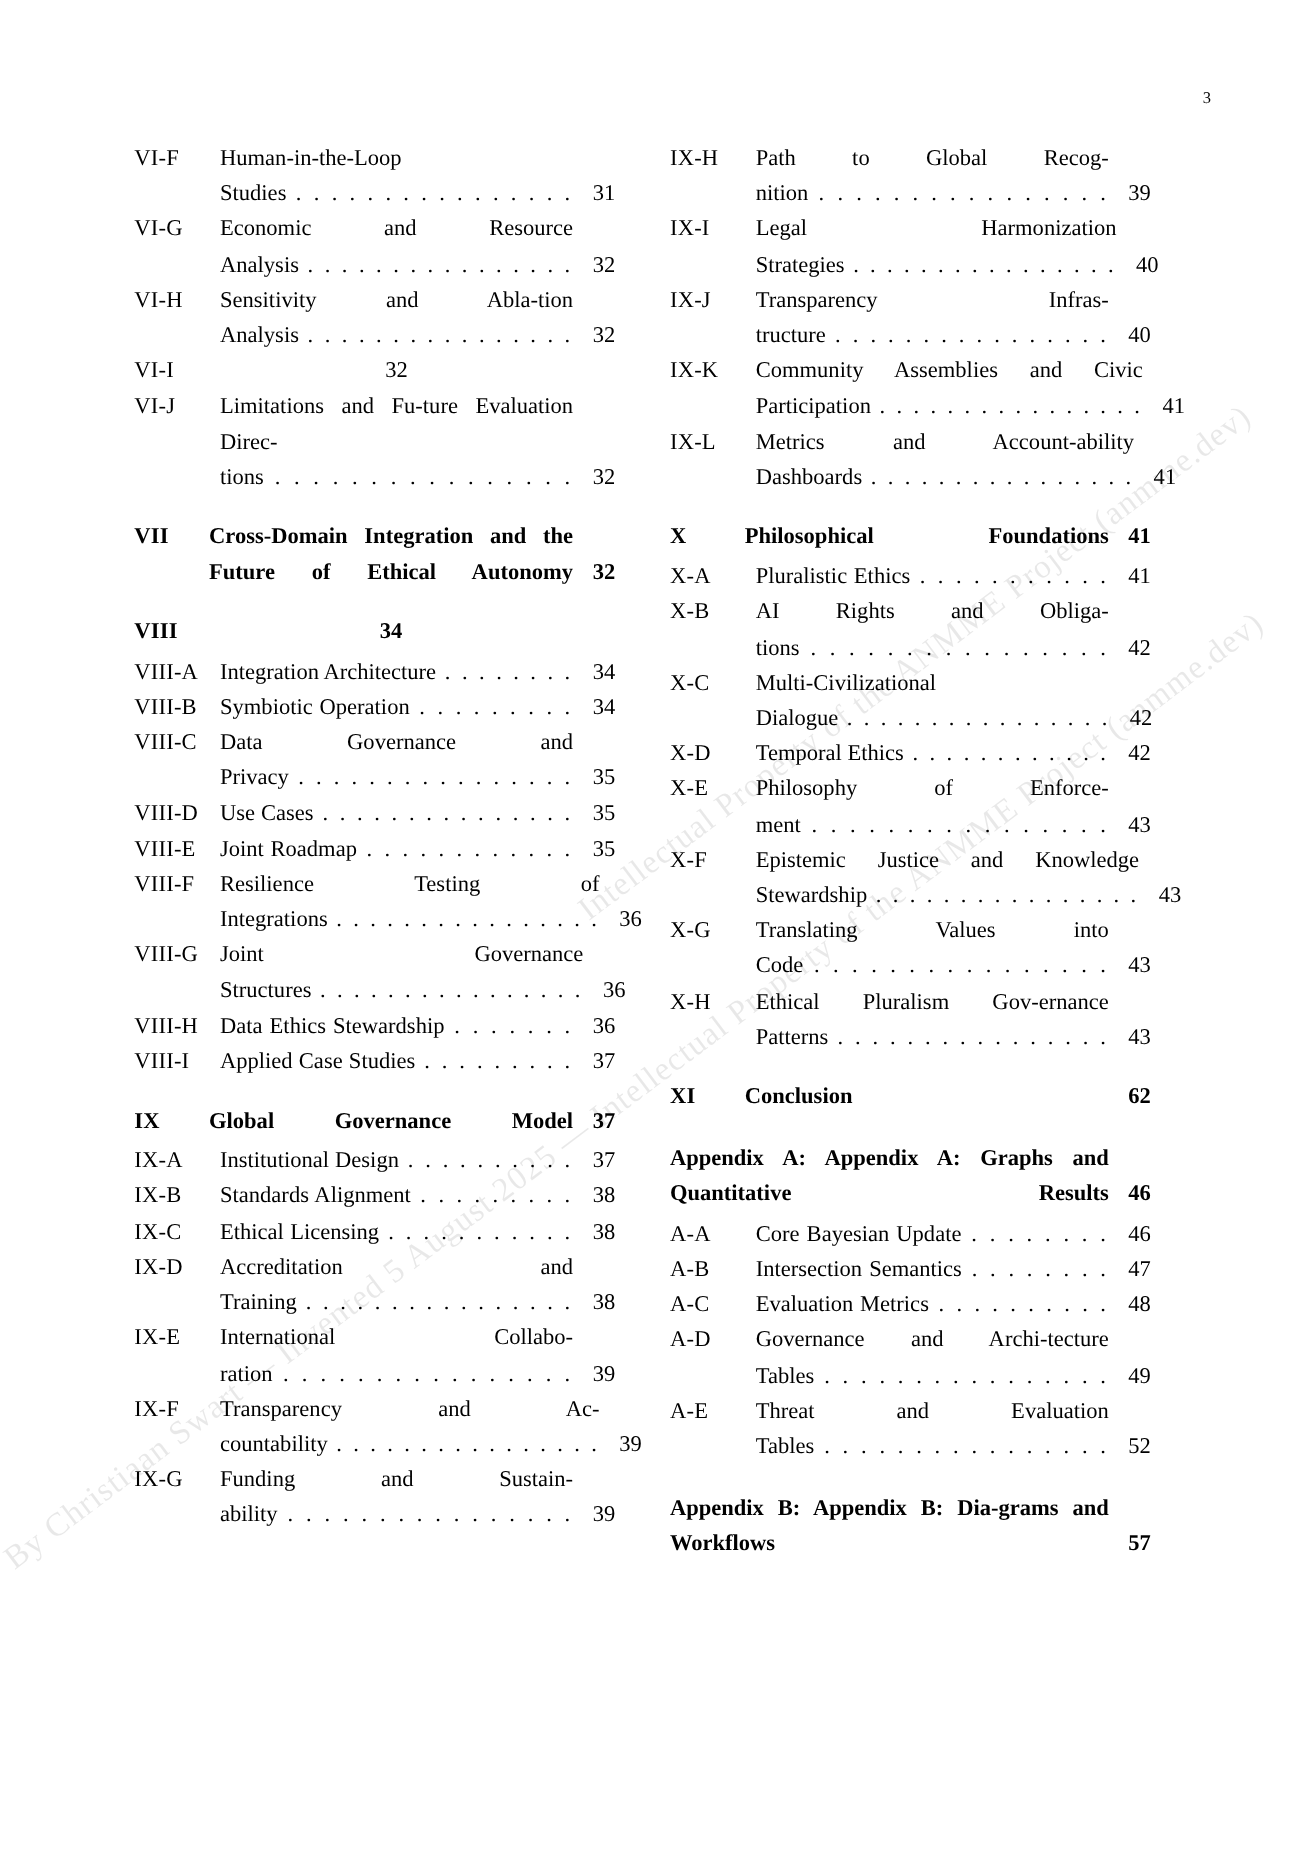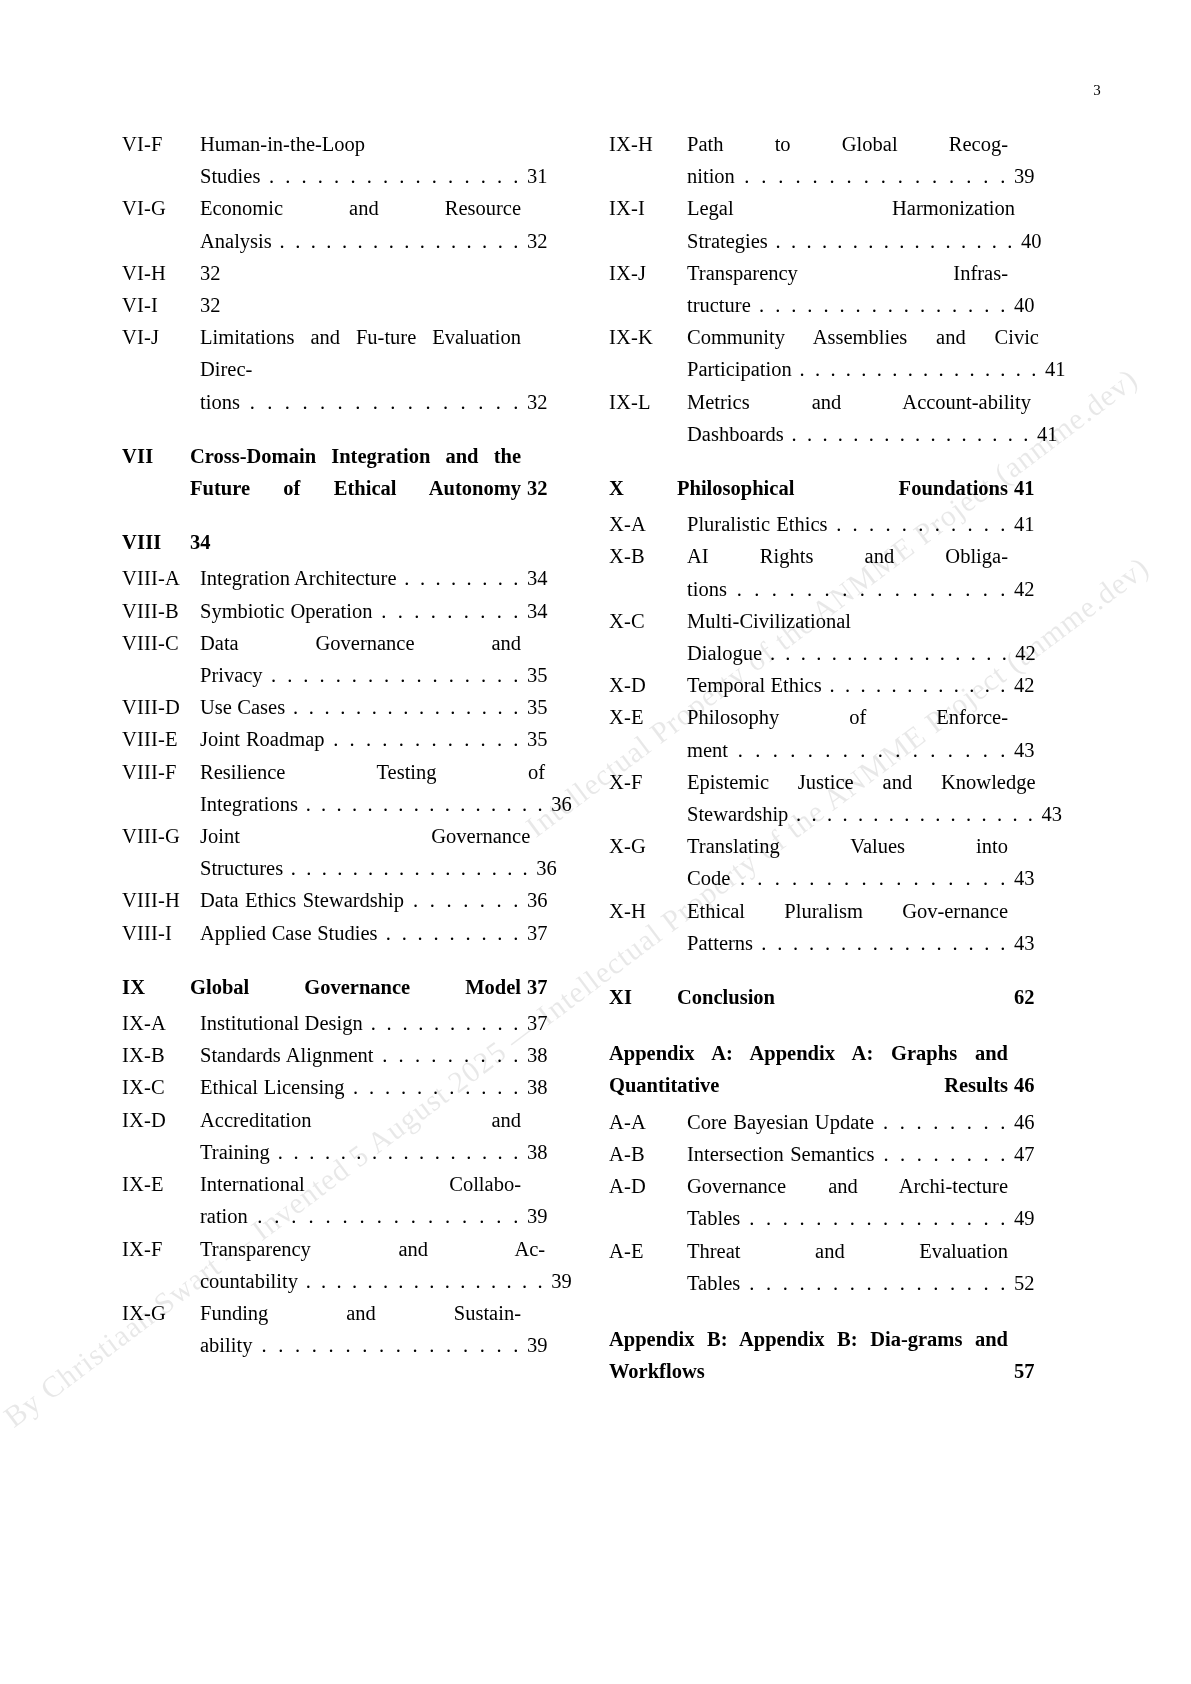--- a/index.html
+++ b/index.html
@@ -104,21 +104,21 @@
     text-align: justify;
     text-align-last: justify;
     hyphens: manual;
   }
   .leaders {
     letter-spacing: 2.6px;
     white-space: nowrap;
   }
 
   .page {
-    text-align: left;
+    text-align: center;
     white-space: nowrap;
   }
   
   .entry .page {
     align-self: end;
   }
   .entry.oneline .page { align-self: start; }
 </style>
 </head>
 <body>
@@ -137,20 +137,21 @@
         <span class="title">Human-in-the-Loop Studies<span class="leaders"> . . . . . . . . . . . . . . . .</span></span>
         <span class="page">31</span>
       </div>
       <div class="entry subsection">
         <span class="num">VI-G</span>
         <span class="title">Economic and Resource Analysis<span class="leaders"> . . . . . . . . . . . . . . . .</span></span>
         <span class="page">32</span>
       </div>
       <div class="entry subsection">
         <span class="num">VI-H</span>
+        <span class="title">Sensitivity and Abla-tion Analysis<span class="leaders"> . . . . . . . . . . . . . . . .</span></span>
         <span class="page">32</span>
       </div>
       <div class="entry subsection oneline">
         <span class="num">VI-I</span>
         <span class="page">32</span>
       </div>
       <div class="entry subsection">
         <span class="num">VI-J</span>
         <span class="title">Limitations and Fu-ture Evaluation Direc-tions<span class="leaders"> . . . . . . . . . . . . . . . .</span></span>
         <span class="page">32</span>
@@ -333,20 +334,25 @@
       <div class="entry subsection oneline">
         <span class="num">A-A</span>
         <span class="title">Core Bayesian Update<span class="leaders"> . . . . . . . .</span></span>
         <span class="page">46</span>
       </div>
       <div class="entry subsection oneline">
         <span class="num">A-B</span>
         <span class="title">Intersection Semantics<span class="leaders"> . . . . . . . .</span></span>
         <span class="page">47</span>
       </div>
+      <div class="entry subsection oneline">
+        <span class="num">A-C</span>
+        <span class="title">Evaluation Metrics<span class="leaders"> . . . . . . . . . .</span></span>
+        <span class="page">48</span>
+      </div>
       <div class="entry subsection">
         <span class="num">A-D</span>
         <span class="title">Governance and Archi-tecture Tables<span class="leaders"> . . . . . . . . . . . . . . . .</span></span>
         <span class="page">49</span>
       </div>
       <div class="entry subsection">
         <span class="num">A-E</span>
         <span class="title">Threat and Evaluation Tables<span class="leaders"> . . . . . . . . . . . . . . . .</span></span>
         <span class="page">52</span>
       </div>

